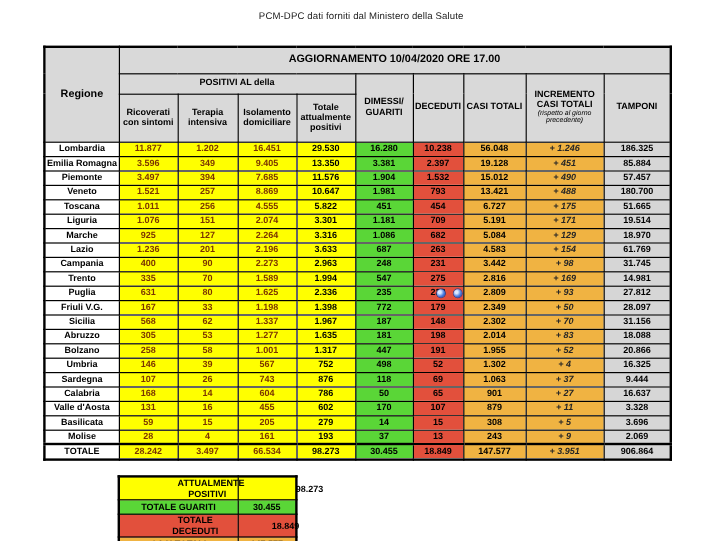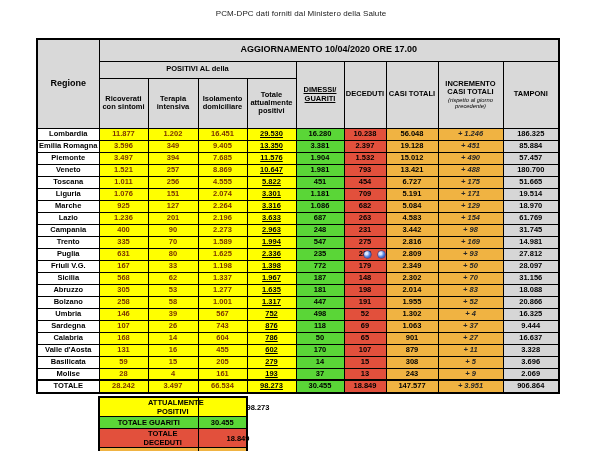--- a/index.html
+++ b/index.html
@@ -12,31 +12,31 @@
 
   table.main { position:absolute; left:36px; top:38px; width:522px;
     border-collapse:collapse; table-layout:fixed; }
   table.main td, table.main th { border:1px solid #000; text-align:center;
     vertical-align:middle; font-size:7.5px; line-height:1.1; padding:0;
     overflow:hidden; }
   table.main { border:2px solid #000; }
 
   tr.hrow1 td { height:22px; background:var(--grey); font-weight:bold; font-size:9px; }
   tr.hrow2 td { height:17px; background:var(--grey); font-weight:bold; }
-  tr.hrow3 td { height:50px; background:var(--grey); font-weight:bold; }
+  tr.hrow3 td { height:40px; background:var(--grey); font-weight:bold; }
   td.region-head { background:var(--grey); font-weight:bold; font-size:8px; }
   td.hd-orange { background:var(--orange);margin-top:24px; }
-  td.pre { white-space:pre-line;text-decoration:underline; }
+  td.pre { white-space:pre-line; }
   .note { display:block; font-style:italic; font-weight:normal; font-size:5.8px; line-height:1.05; }
 
   tr.datarow td { height:12px; font-weight:bold; }
   tr.totalrow td { height:13px; font-weight:bold; border-top:2px solid #000; }
   td.region   { background:#fff; color:#000; }
   td.ricoverati, td.terapia, td.isolamento { background:var(--yellow); color:var(--darkred); }
-  td.totalepos { background:var(--yellow); color:#000;text-decoration:underline; }
+  td.totalepos { background:var(--yellow); color:#000; }
   td.dimessi  { background:var(--green); color:#000; }
   td.deceduti { background:var(--red); color:#000; position:relative;margin-top:41px; }
   td.casi     { background:var(--orange); color:#000; }
   td.incremento { background:var(--orange); color:#262626; font-style:italic; font-weight:600; }
   td.tamponi  { background:var(--tgrey); color:#000; }
 
   .busy-dot { position:absolute; width:7px; height:7px; border-radius:50%;
     background:radial-gradient(circle at 35% 35%, #dce9ff 0 18%, #4a7de0 55%, #1a3f9e 95%);
     top:2px; box-shadow:0 0 0 0.5px #123a8f; }
   .busy-dot.d1 { left:19px; }

